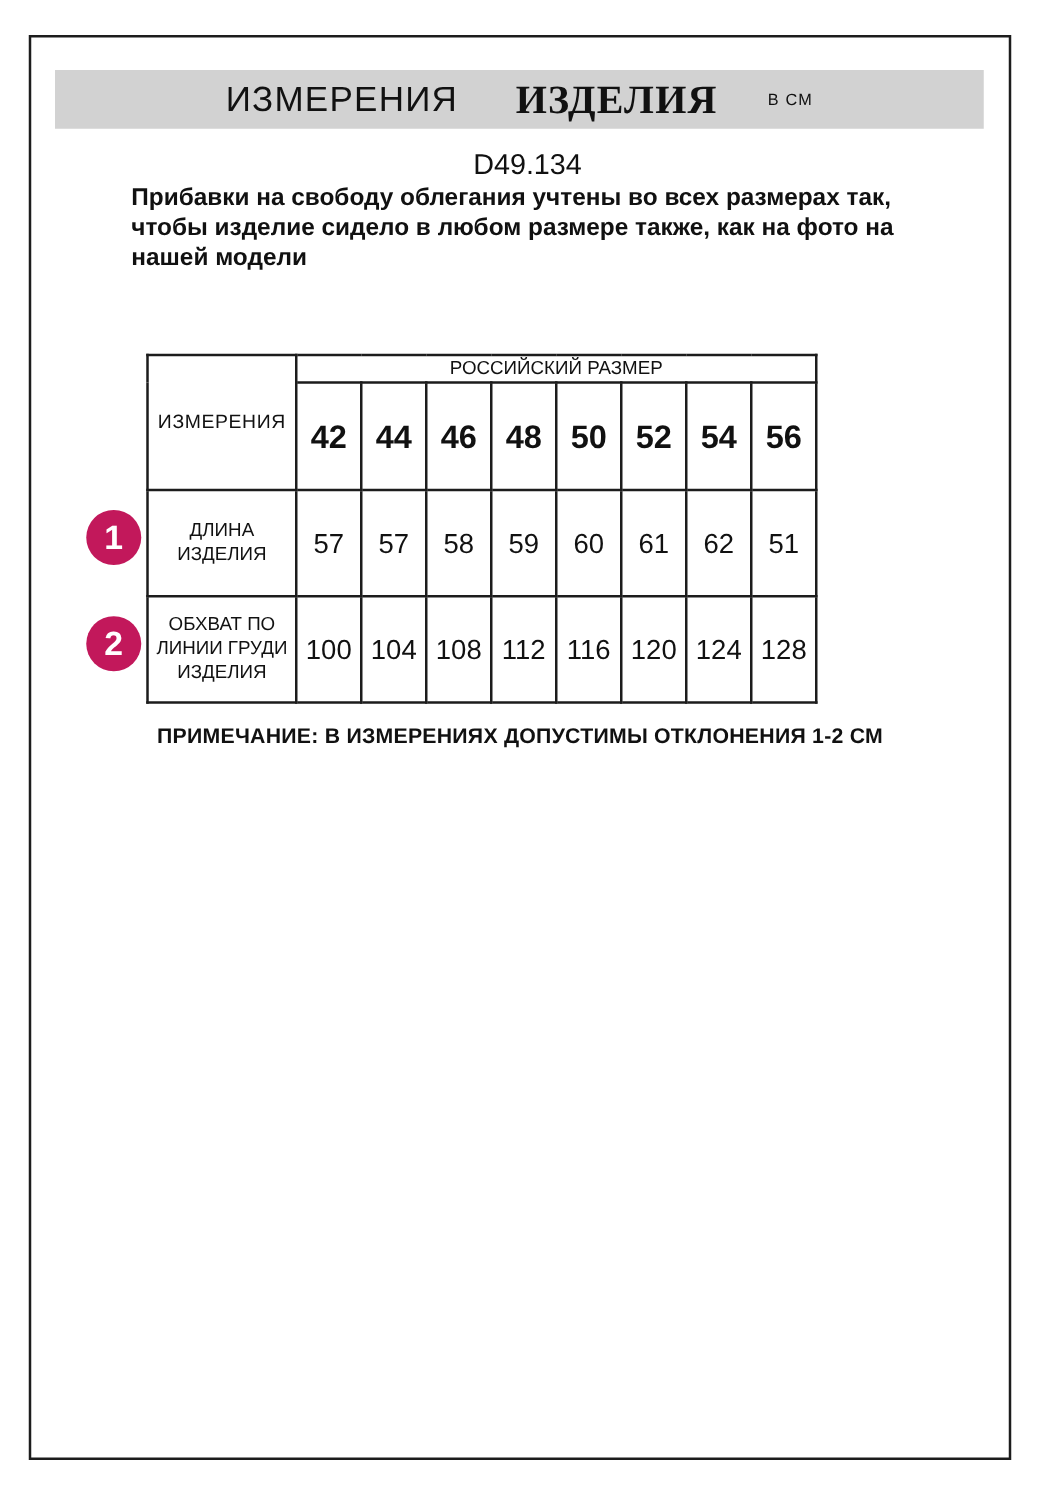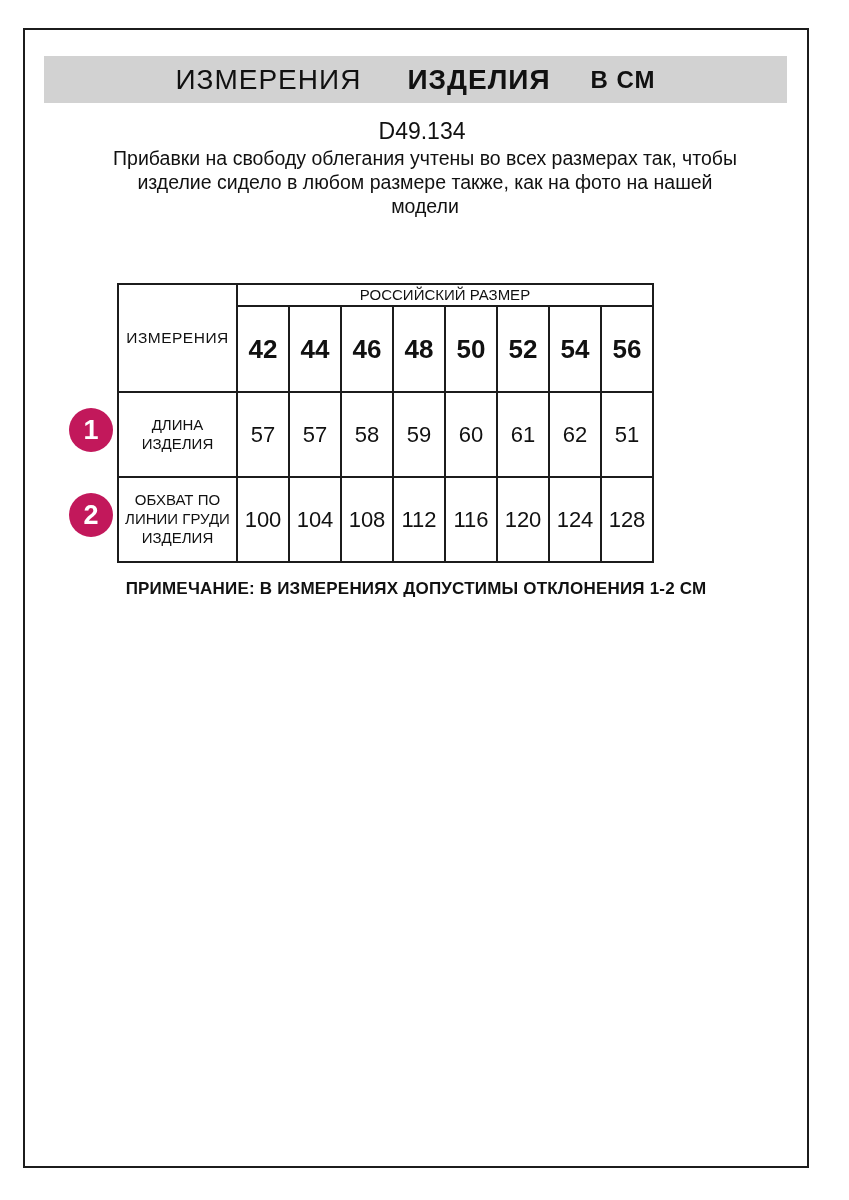--- a/index.html
+++ b/index.html
@@ -25,49 +25,50 @@
     align-items: center;
     justify-content: center;
   }
   .title-main {
     font-size: 28px;
     font-weight: 400;
     letter-spacing: 1px;
     white-space: nowrap;
   }
   .title-bold {
-    font-size: 28px;
+    font-size: 32px;
     font-weight: 700;
     letter-spacing: 1px;
     margin-left: 46px;
     white-space: nowrap;
+    font-family: Liberation Serif, serif;
   }
   .title-units {
-    font-size: 24px;
-    font-weight: 700;
+    font-size: 13px;
+    font-weight: 400;
     letter-spacing: 1px;
     margin-left: 40px;
     white-space: nowrap;
   }
   .product-code {
     position: absolute;
     left: 23px; top: 118px;
     width: 798px;
     text-align: center;
     font-size: 23px;
     font-weight: 400;
   }
   .product-desc {
     position: absolute;
     left: 105px; top: 147px;
     width: 640px;
-    text-align: center;
+    text-align: left;
     font-size: 19.5px;
     line-height: 1.22;
-    font-weight: 400;
+    font-weight: 700;
   }
   table.size-table {
     position: absolute;
     left: 117px; top: 283px;
     border-collapse: collapse;
     table-layout: fixed;
   }
   table.size-table td {
     border: 2px solid #1c1c1c;
     text-align: center;

